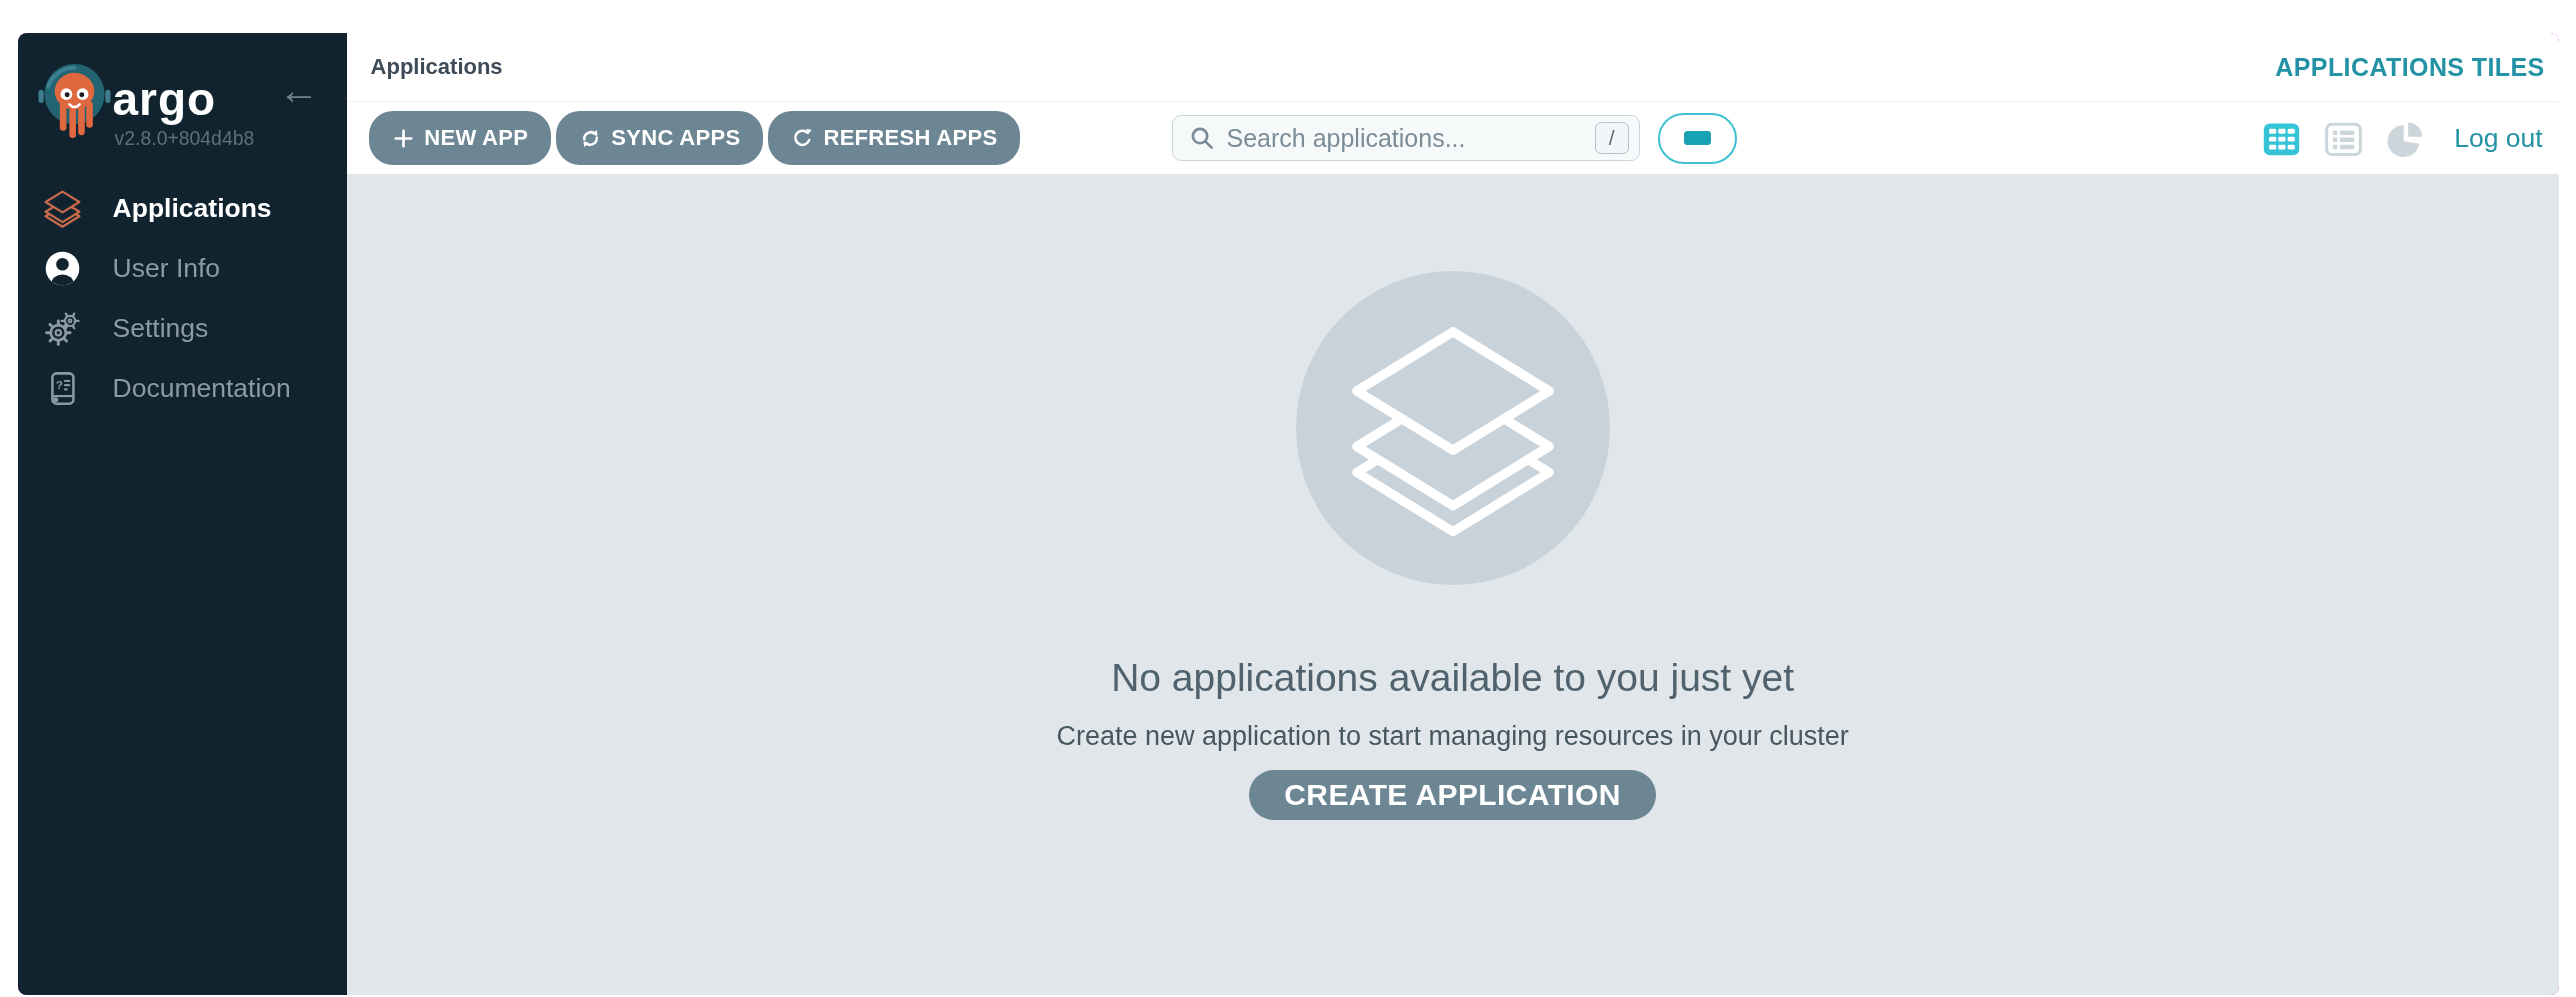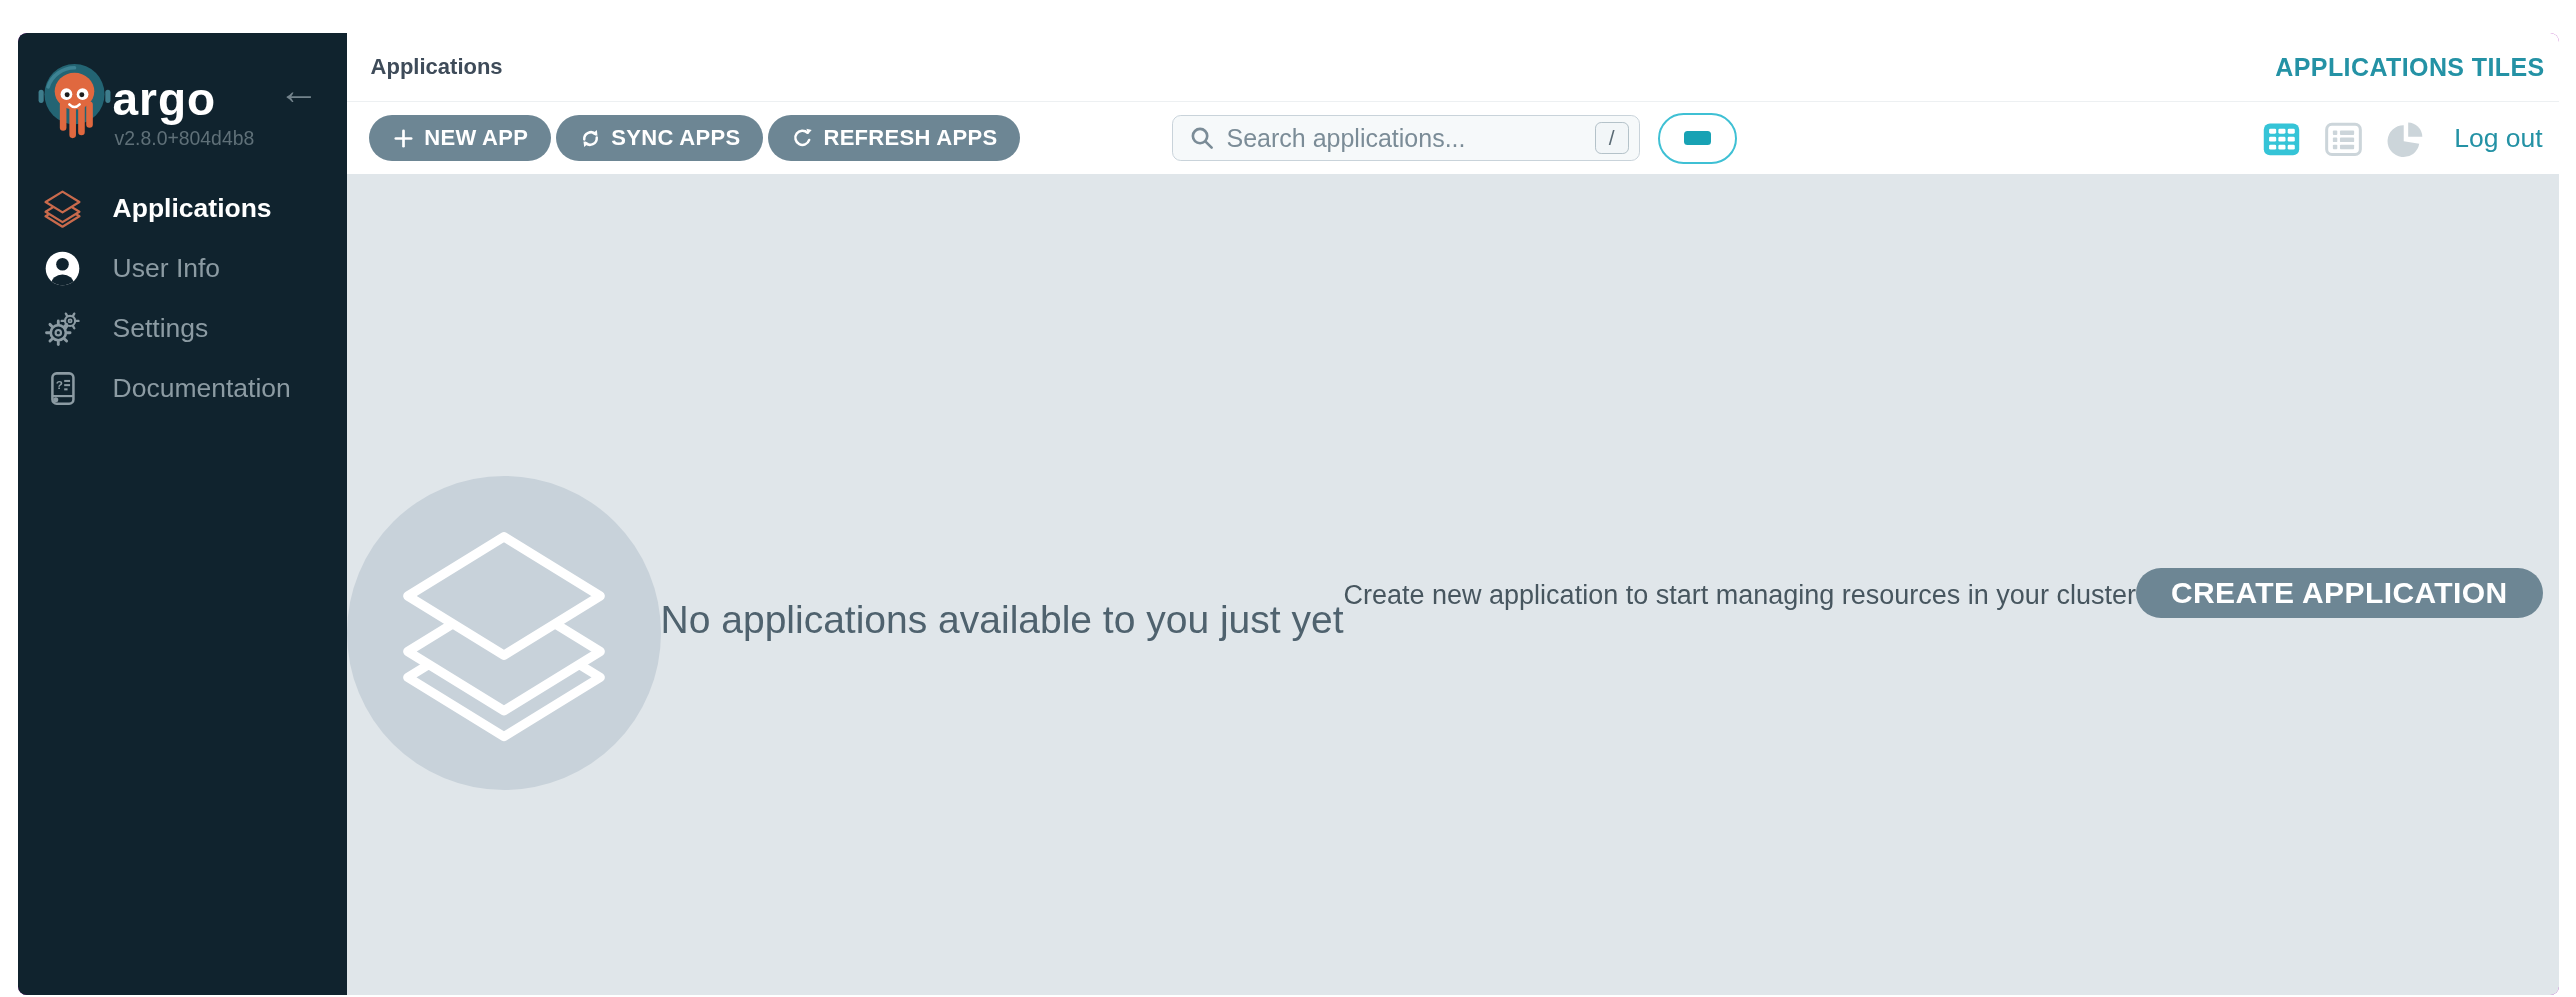--- a/index.html
+++ b/index.html
@@ -39,21 +39,21 @@
 
   
   .main{flex:1;display:flex;flex-direction:column;min-width:0;}
   .titlebar{height:69px;background:#fff;display:flex;align-items:center;
     padding:0 14px 0 24px;border-bottom:0.9px solid #edf0f2;}
   .page-title{font-size:22px;font-weight:700;color:var(--title-color);cursor:pointer;}
   .titlebar-spacer{flex:1;}
   .view-label{font-size:25px;font-weight:700;color:var(--accent);letter-spacing:0.4px;}
 
   .toolbar{height:72px;background:#fff;display:flex;align-items:center;padding-right:12.4px;}
-  .tb-btn{height:46px;border:none;border-radius:24px;background:var(--btn);color:#fff;
+  .tb-btn{height:54px;border:none;border-radius:24px;background:var(--btn);color:#fff;
     font-family:inherit;font-size:22px;font-weight:700;letter-spacing:0.3px;display:flex;
     align-items:center;gap:9.7px;padding:0 23px;margin-left:4.4px;cursor:pointer;white-space:nowrap;}
   .tb-btn:first-child{margin-left:22px;}
   .tb-btn svg{flex-shrink:0;}
   .searchbox{margin-left:152px;width:468px;height:46px;background:#f6f9fa;
     border:1.8px solid #c9d3da;border-radius:8.8px;display:flex;align-items:center;
     padding:0 10.6px 0 16px;}
   .searchbox input{flex:1;border:none;background:transparent;outline:none;
     font-family:inherit;font-size:25px;color:#3e4b59;margin-left:10.6px;min-width:0;}
   .searchbox input::placeholder{color:#7b8c97;opacity:1;}
@@ -62,21 +62,21 @@
     background:#f2f6f8;}
   .fav-toggle{margin-left:17.6px;width:79px;height:51px;border:2.6px solid var(--cyan);
     border-radius:26.5px;background:#fff;display:flex;align-items:center;justify-content:center;
     cursor:pointer;}
   .fav-knob{width:27px;height:14px;border-radius:3.5px;background:var(--knob);}
   .toolbar-spacer{flex:1;}
   .view-btn{background:none;border:none;padding:0;margin-left:23px;cursor:pointer;height:39px;}
   .logout{margin-left:29px;margin-right:3.5px;font-size:26.5px;color:var(--accent);
     text-decoration:none;cursor:pointer;}
 
-  .content{flex:1;background:var(--content-bg);display:flex;flex-direction:row;
+  .content{flex:1;background:var(--content-bg);display:flex;flex-direction:column;
     align-items:center;overflow:hidden;}
   .empty-circle{margin-top:97px;width:314px;height:314px;border-radius:50%;
     background:var(--circle-bg);display:flex;align-items:center;justify-content:center;}
   .empty-title{margin-top:71px;font-size:39px;color:var(--heading-color);}
   .empty-sub{margin-top:21px;font-size:27px;color:#47565f;}
   .cta-btn{margin-top:17.6px;height:50px;border:none;border-radius:25.6px;background:var(--btn);
     color:#fff;font-family:inherit;font-size:30px;font-weight:700;letter-spacing:0.4px;
     padding:0 35px;cursor:pointer;}
 
   

